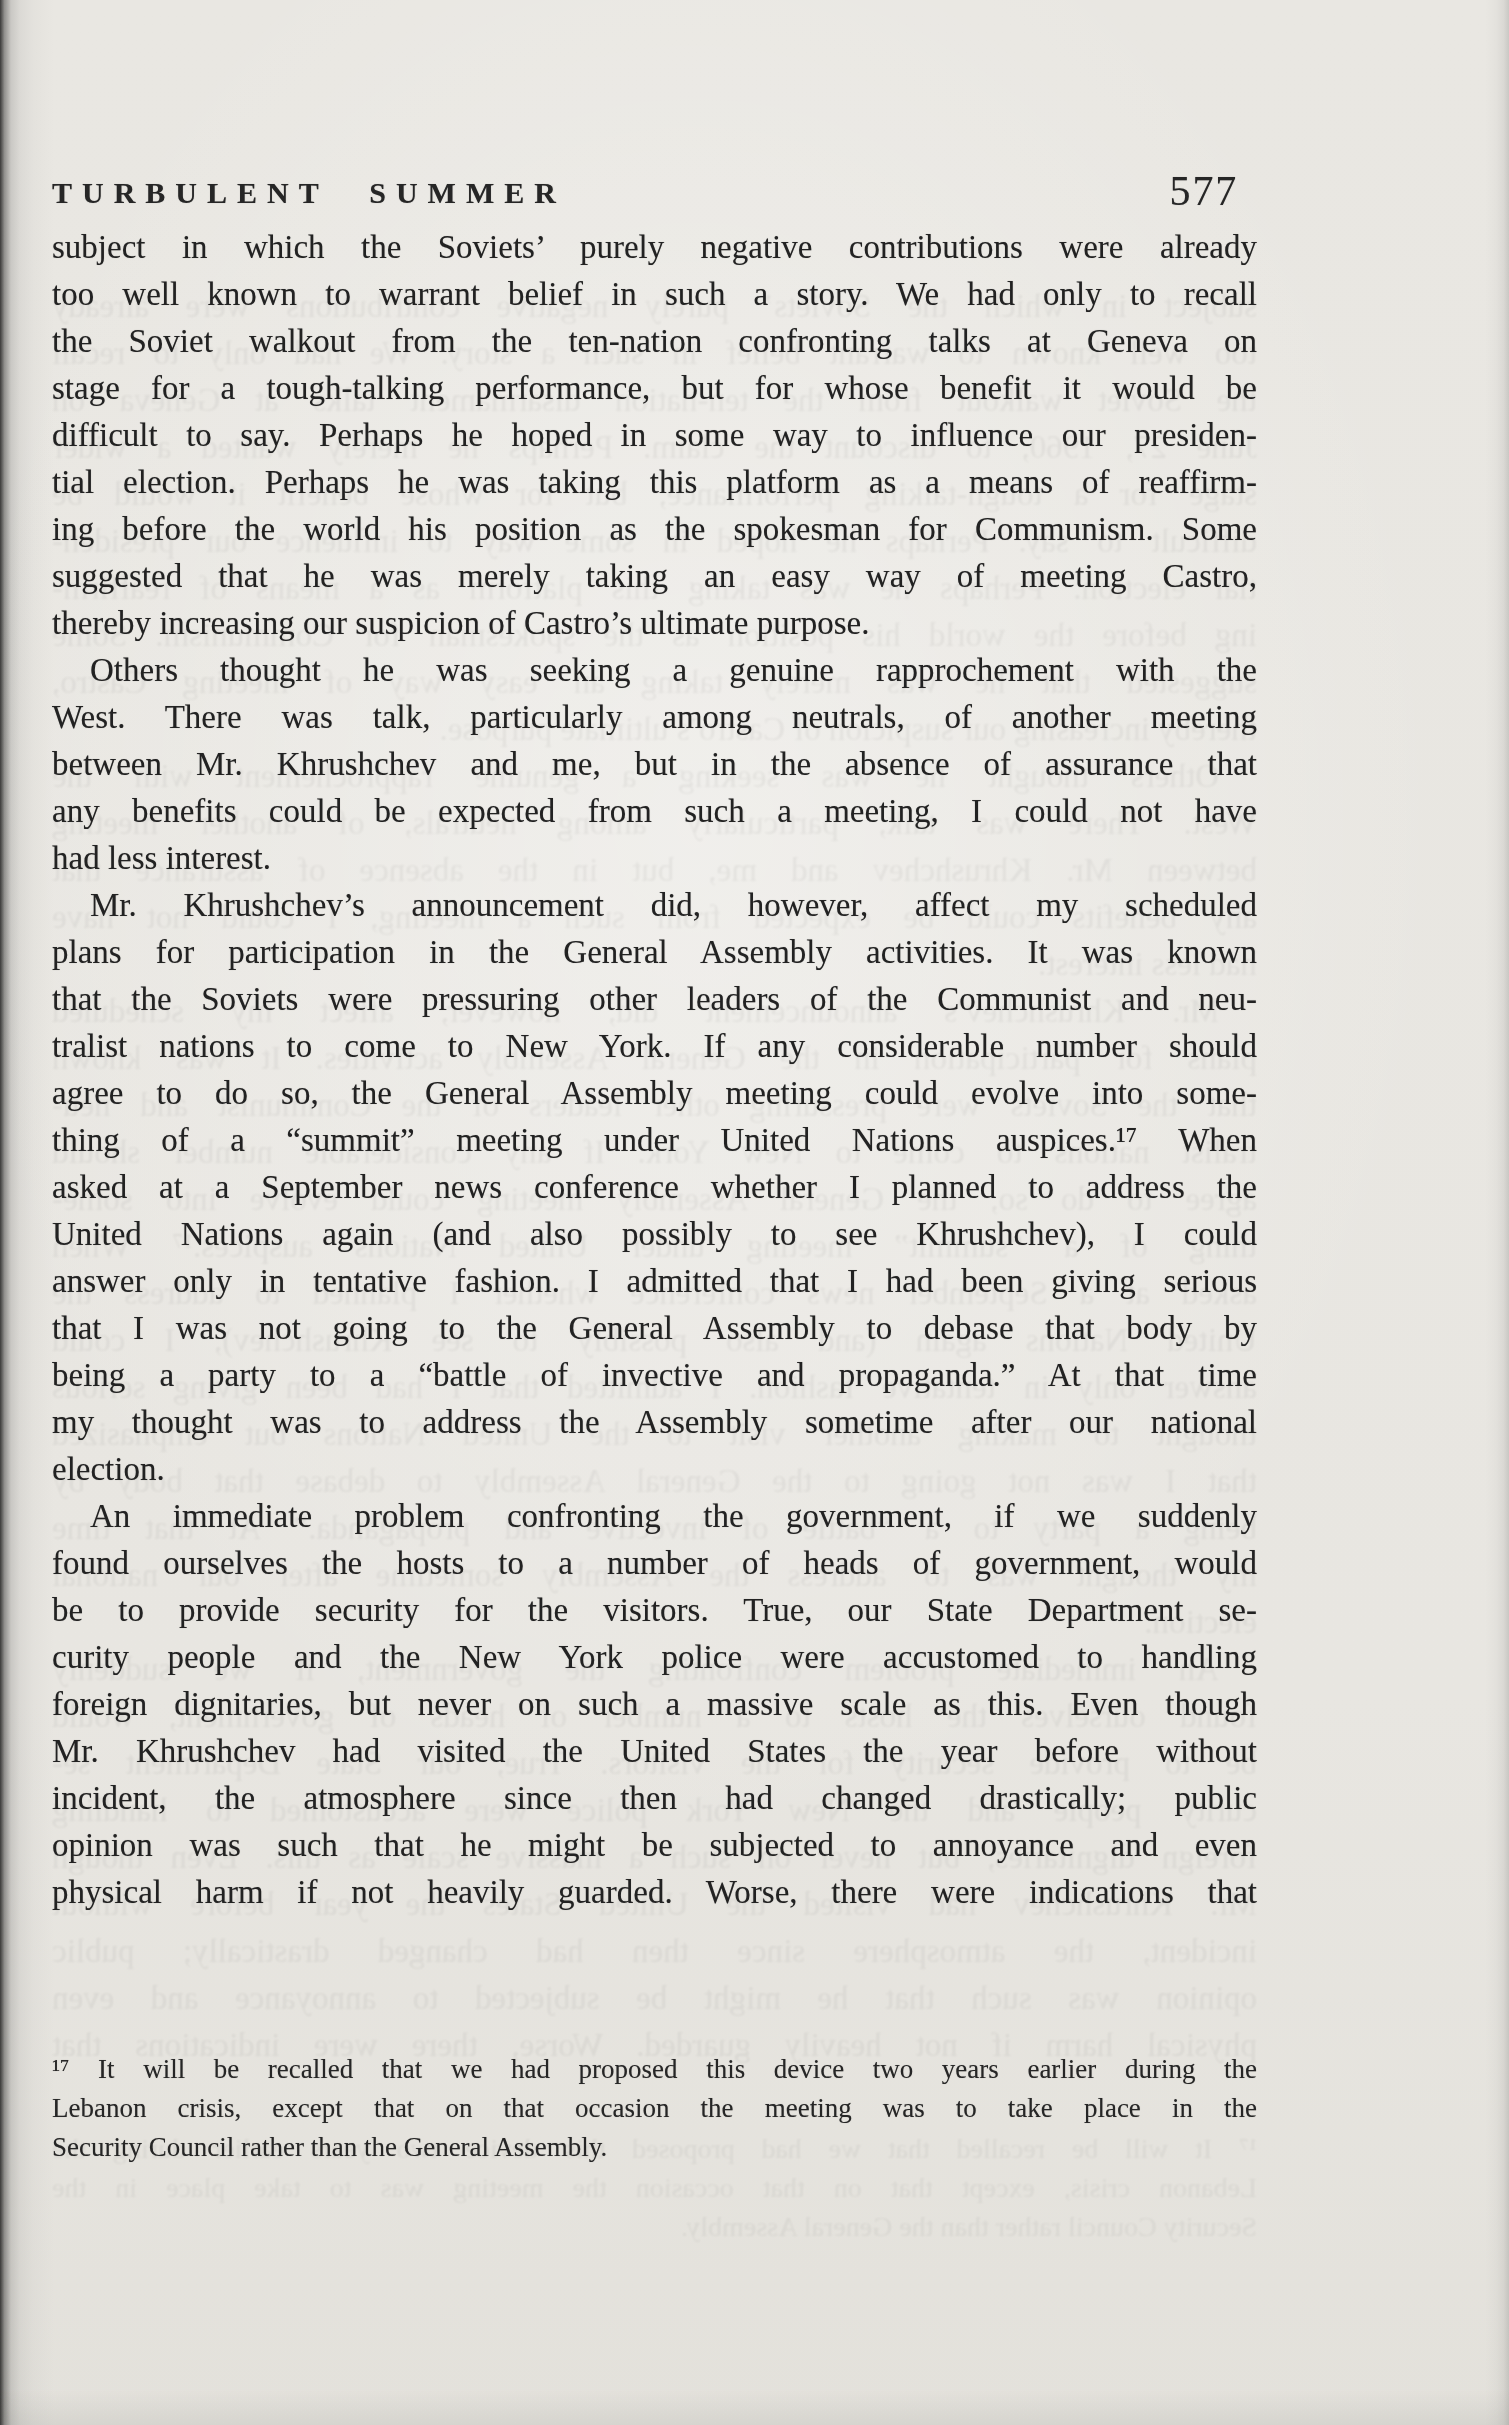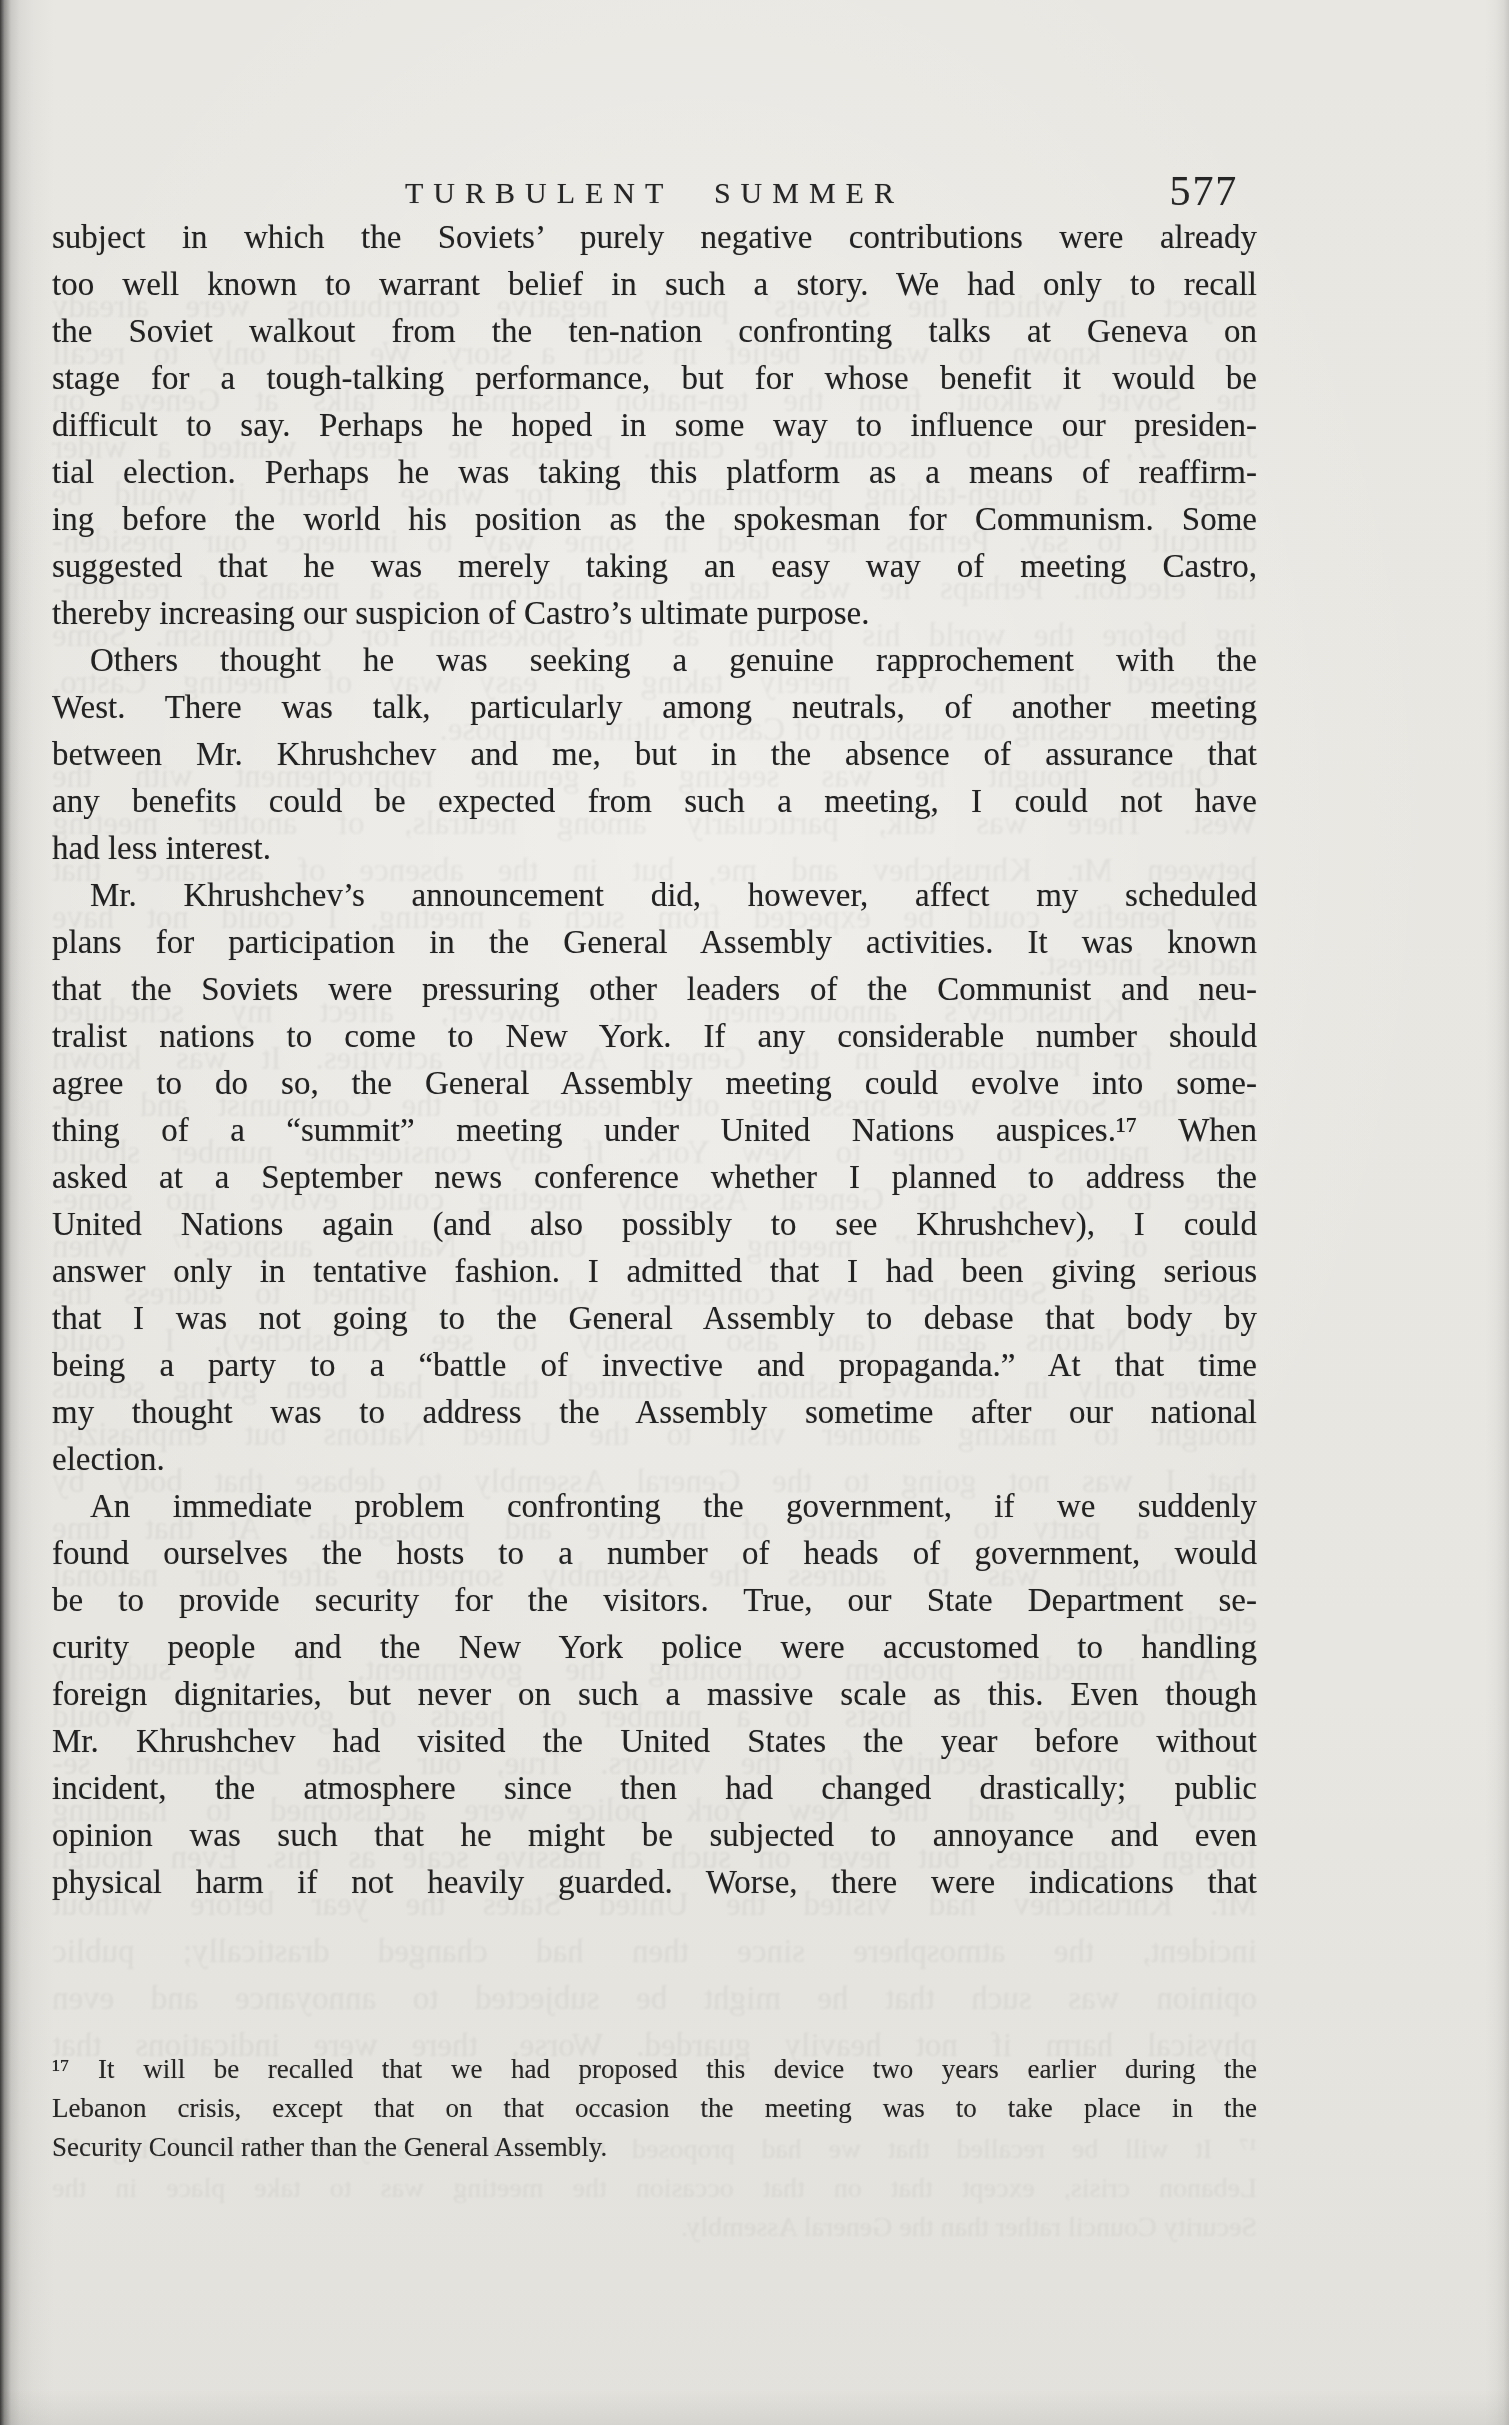--- a/index.html
+++ b/index.html
@@ -34,35 +34,35 @@
     position:absolute;left:0;bottom:0;width:100%;height:36px;
     background:linear-gradient(0deg, rgba(60,60,60,0.08) 0%, rgba(60,60,60,0.0) 100%);
     pointer-events:none;
   }
 
   .running-head{
     position:absolute;left:52px;top:171px;width:1205px;height:44px;
   }
   .rh-title{
     position:absolute;left:0;top:5.4px;width:100%;
-    text-align:center;
     font-size:30px;line-height:34px;
     letter-spacing:10px;word-spacing:23.6px;
     color:#262626;
     text-shadow:0 0 0.9px rgba(35,35,35,0.35);
+    font-weight:bold;
   }
   .rh-num{
     position:absolute;right:19px;top:-1.8px;
     font-size:42px;line-height:44px;letter-spacing:1.8px;
     color:#262626;
     text-shadow:0 0 0.9px rgba(35,35,35,0.35);
   }
 
   .body-text{
-    position:absolute;left:52px;top:214px;width:1205px;
+    position:absolute;left:52px;top:224px;width:1205px;
     font-size:33px;line-height:47px;
     color:#222;
     text-shadow:0 0 0.9px rgba(30,30,30,0.30);
   }
   .footnote{
     position:absolute;left:52px;top:2050px;width:1205px;
     font-size:27px;line-height:39px;
     color:#262626;
     text-shadow:0 0 0.9px rgba(30,30,30,0.28);
   }

